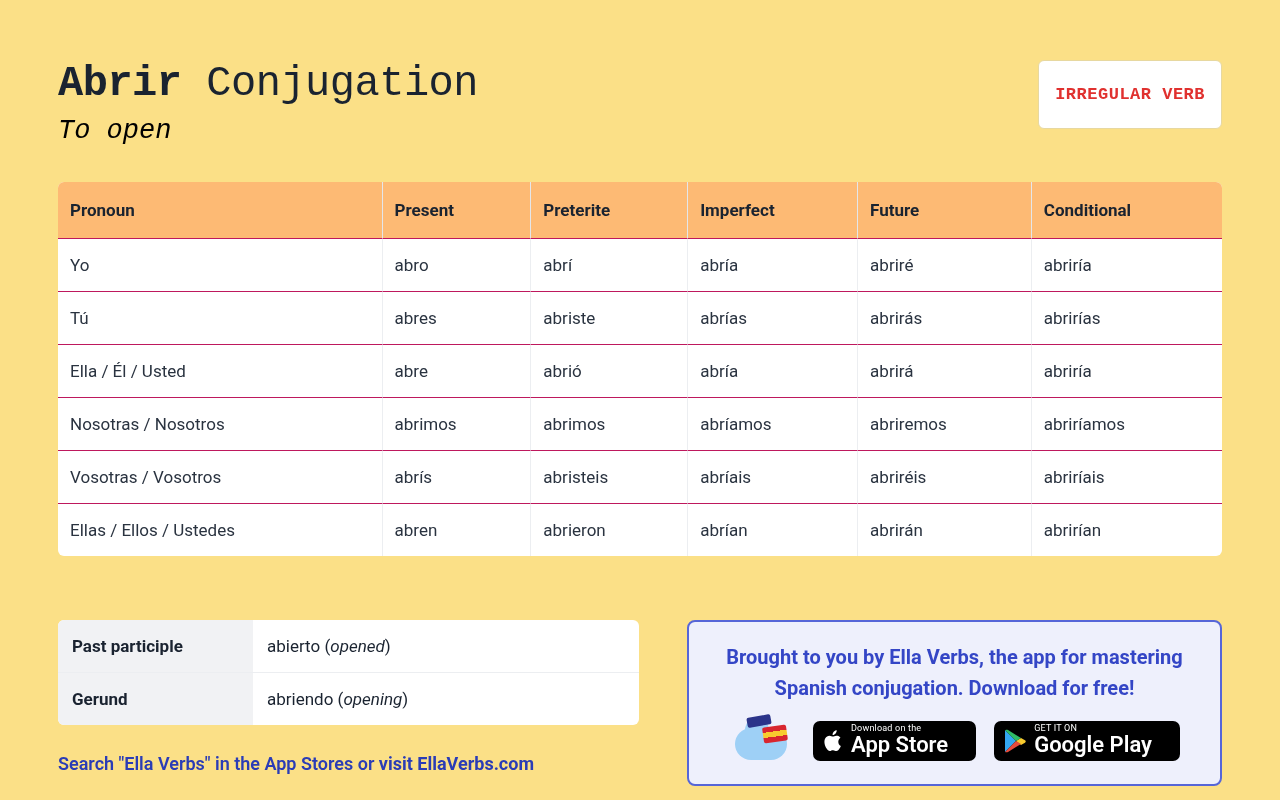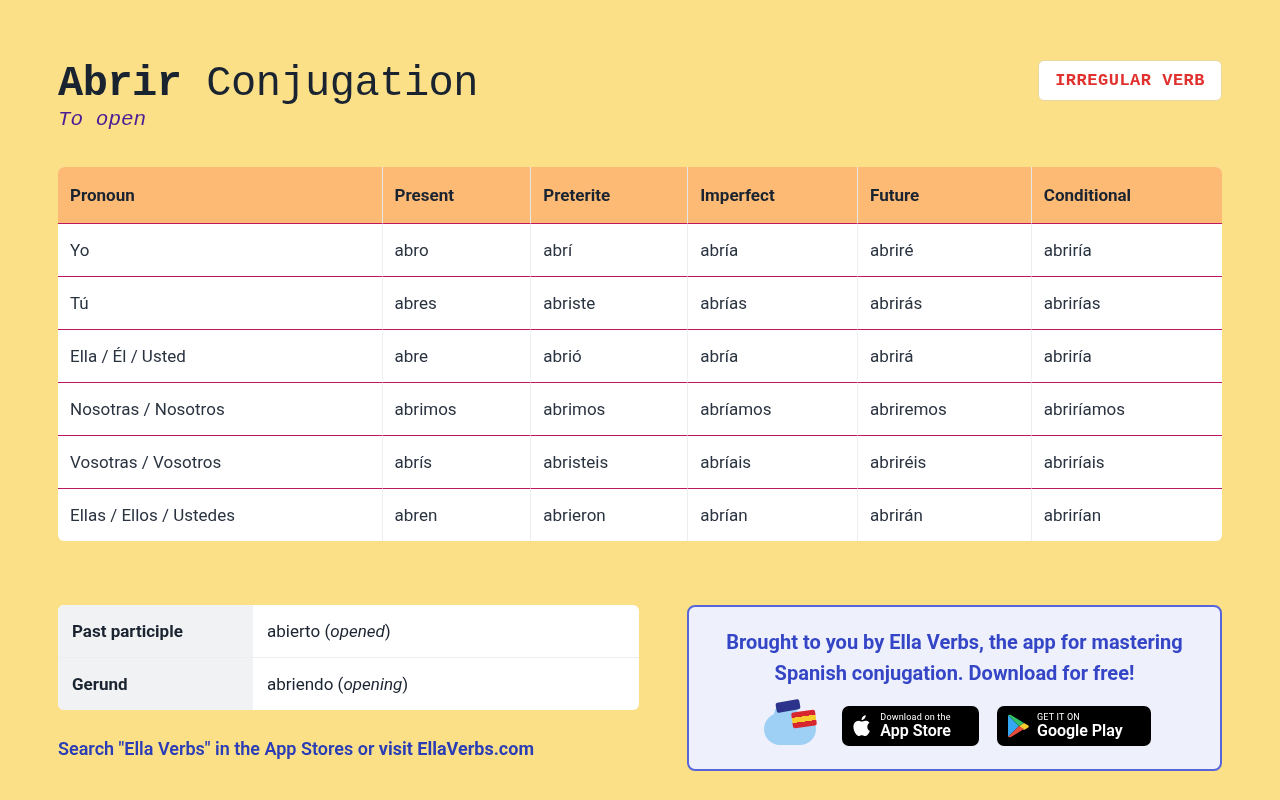--- a/index.html
+++ b/index.html
@@ -20,29 +20,30 @@
   }
   .title {
     font-size: 42px;
     font-weight: 400;
     color: #1a2330;
     letter-spacing: -0.5px;
   }
   .title strong { font-weight: 800; }
   .subtitle {
     font-style: italic;
-    font-size: 21px;
-    color: #4c1d95;
+    font-size: 27px;
+    color: #000000;
+    margin-top: 8px;
     margin-bottom: 30px;
   }
   .badge {
     background: #fff;
     border: 1px solid #e7d8a0;
     border-radius: 6px;
-    padding: 10px 16px;
+    padding: 24px 16px;
     color: #e0312f;
     font-weight: 800;
     font-size: 17px;
     letter-spacing: 0.5px;
   }
   .conj-table {
     width: 100%;
     border-collapse: separate;
     border-spacing: 0;
     background: #fff;
@@ -154,21 +155,21 @@
     align-items: center;
     gap: 8px;
     background: #000;
     color: #fff;
     border-radius: 7px;
     padding: 5px 28px 5px 10px;
     height: 40px;
     text-align: left;
   }
   .store-badge .small { font-size: 9px; line-height: 1; letter-spacing: 0.2px; }
-  .store-badge .big { font-size: 16px; font-weight: 600; line-height: 1.1; }
+  .store-badge .big { font-size: 22px; font-weight: 600; line-height: 1.1; }
   .store-badge svg { flex-shrink: 0; }
 </style>
 </head>
 <body>
 
 <div class="header-row">
   <div>
     <h1 class="title">
       <strong>Abrir</strong>
       <span>Conjugation</span>

